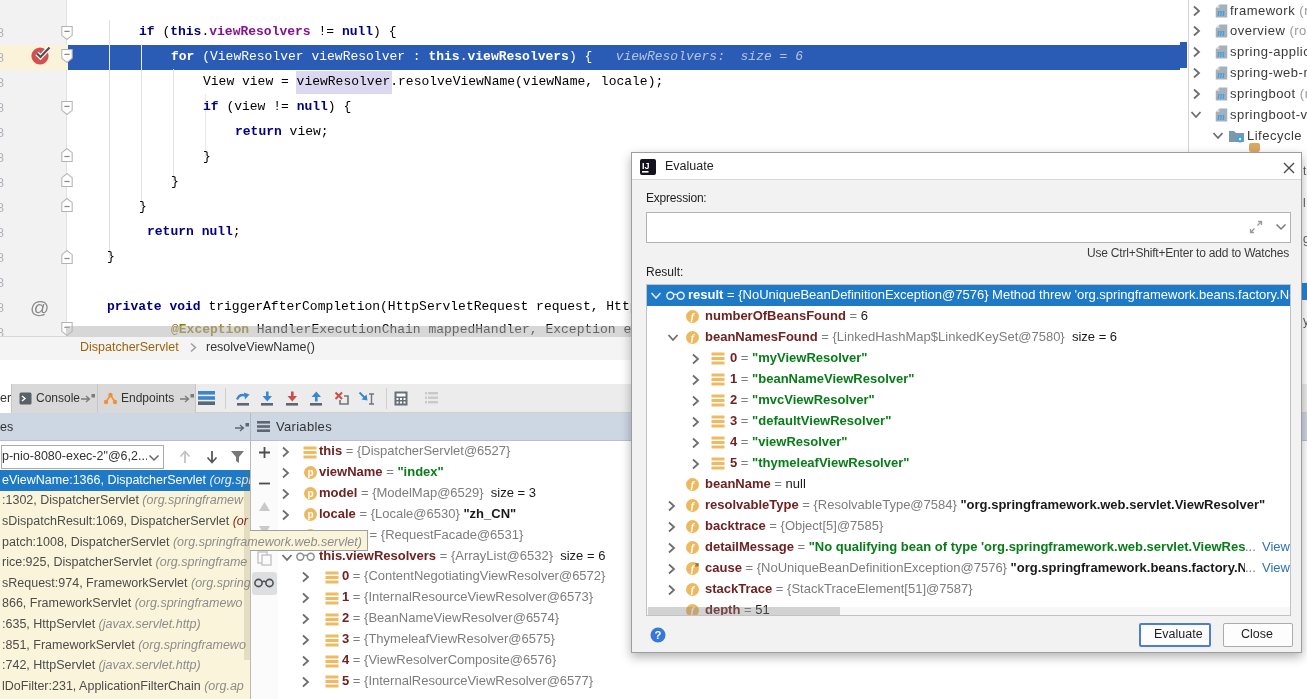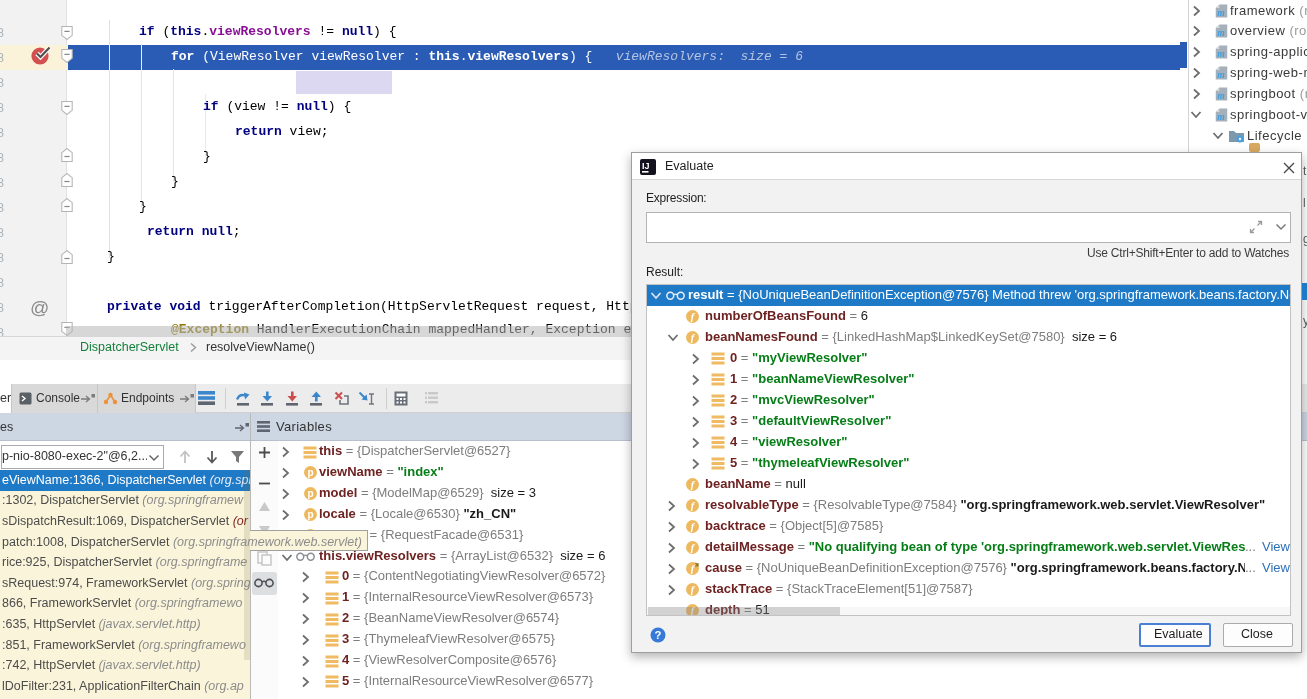--- a/index.html
+++ b/index.html
@@ -83,33 +83,34 @@
 <svg style="position:absolute;left:61px;top:250px" width="12" height="14" viewBox="0 0 11 13.5">
       <path d="M0.5 13 L0.5 4.5 L5.5 0.5 L10.5 4.5 L10.5 13 Z" fill="#fff" stroke="#b3b3b3"></path>
       <path d="M3 8.2 H8" fill="none" stroke="#8a8a8a" stroke-width="1.2"></path>
     </svg>
 <svg style="position:absolute;left:61px;top:322px" width="12" height="14" viewBox="0 0 11 13.5">
       <path d="M0.5 0.5 H10.5 V9 L5.5 13 L0.5 9 Z" fill="#fff" stroke="#b3b3b3"></path>
       <path d="M3 5.2 H8" fill="none" stroke="#8a8a8a" stroke-width="1.2"></path>
     </svg>
 <div style="position:absolute;left:139px;top:22px;font-family:'Liberation Mono',monospace;font-size:13px;color:#000;white-space:pre;line-height:20px"><b style="color:#000080">if</b> (<b style="color:#000080">this</b>.<b style="color:#871094">viewResolvers</b> != <b style="color:#000080">null</b>) {</div>
 <div style="position:absolute;left:171px;top:47px;font-family:'Liberation Mono',monospace;font-size:13px;color:#fff;white-space:pre;line-height:20px"><b style="color:#fff">for</b> (ViewResolver viewResolver : <b style="color:#fff">this</b>.<b style="color:#fff">viewResolvers</b>) {<span style="color:#b3c3e2;font-style:italic">   viewResolvers:  size = 6</span></div>
+<div style="position:absolute;left:203px;top:72px;font-family:'Liberation Mono',monospace;font-size:13px;color:#000;white-space:pre;line-height:20px">View view = viewResolver.resolveViewName(viewName, locale);</div>
 <div style="position:absolute;left:203px;top:97px;font-family:'Liberation Mono',monospace;font-size:13px;color:#000;white-space:pre;line-height:20px"><b style="color:#000080">if</b> (view != <b style="color:#000080">null</b>) {</div>
 <div style="position:absolute;left:235px;top:122px;font-family:'Liberation Mono',monospace;font-size:13px;color:#000;white-space:pre;line-height:20px"><b style="color:#000080">return</b> view;</div>
 <div style="position:absolute;left:203px;top:147px;font-family:'Liberation Mono',monospace;font-size:13px;color:#000;white-space:pre;line-height:20px">}</div>
 <div style="position:absolute;left:171px;top:172px;font-family:'Liberation Mono',monospace;font-size:13px;color:#000;white-space:pre;line-height:20px">}</div>
 <div style="position:absolute;left:139px;top:197px;font-family:'Liberation Mono',monospace;font-size:13px;color:#000;white-space:pre;line-height:20px">}</div>
 <div style="position:absolute;left:147px;top:222px;font-family:'Liberation Mono',monospace;font-size:13px;color:#000;white-space:pre;line-height:20px"><b style="color:#000080">return</b> <b style="color:#000080">null</b>;</div>
 <div style="position:absolute;left:107px;top:247px;font-family:'Liberation Mono',monospace;font-size:13px;color:#000;white-space:pre;line-height:20px">}</div>
 <div style="position:absolute;left:107px;top:297px;font-family:'Liberation Mono',monospace;font-size:13px;color:#000;white-space:pre;line-height:20px"><b style="color:#000080">private</b> <b style="color:#000080">void</b> triggerAfterCompletion(HttpServletRequest request, HttpServletResponse response,</div>
 <div style="position:absolute;left:171px;top:320px;font-family:'Liberation Mono',monospace;font-size:13px;color:#000;white-space:pre;line-height:20px"><b style="color:#8f7700">@Exception</b> HandlerExecutionChain mappedHandler, Exception ex) <b style="color:#000080">throws</b> Exception {</div>
 <div style="position:absolute;left:66px;top:325.5px;width:1114px;height:10.5px;background:rgba(183,183,183,0.55)"></div>
 </div>
 <div style="position:absolute;left:0;top:336px;width:1188px;height:24px;background:#f4f4f4;border-top:1px solid #d6d6d6"></div>
-<div style="position:absolute;left:80px;top:340px;font-family:'Liberation Sans',sans-serif;font-size:12.5px;color:#15803d;white-space:pre;">DispatcherServlet</div>
+<div style="position:absolute;left:80px;top:340px;font-family:'Liberation Sans',sans-serif;font-size:12.5px;color:#a16207;white-space:pre;">DispatcherServlet</div>
 <svg style="position:absolute;left:189px;top:342px" width="8" height="11" viewBox="0 0 8 11">
     <path d="M2 1.5 L6.5 5.5 L2 9.5" fill="none" stroke="#9a9a9a" stroke-width="1.4"></path>
   </svg>
 <div style="position:absolute;left:206px;top:340px;font-family:'Liberation Sans',sans-serif;font-size:12.5px;color:#333;white-space:pre;">resolveViewName()</div>
 <div style="position:absolute;left:1188px;top:0;width:119px;height:362px;background:#fff;border-left:1px solid #d4d4d4;overflow:hidden">
 <svg style="position:absolute;left:3px;top:4.5px" width="9.0" height="12.0" viewBox="0 0 9 12">
       <path d="M2 1.5 L7 6 L2 10.5" fill="none" stroke="#6e6e6e" stroke-width="1.8"></path>
     </svg>
 <svg style="position:absolute;left:25px;top:2.5px" width="15" height="16" viewBox="0 0 17 17">
       <path d="M6 1 h9 v15 h-13 V5 z" fill="#a5b0ba"></path>

